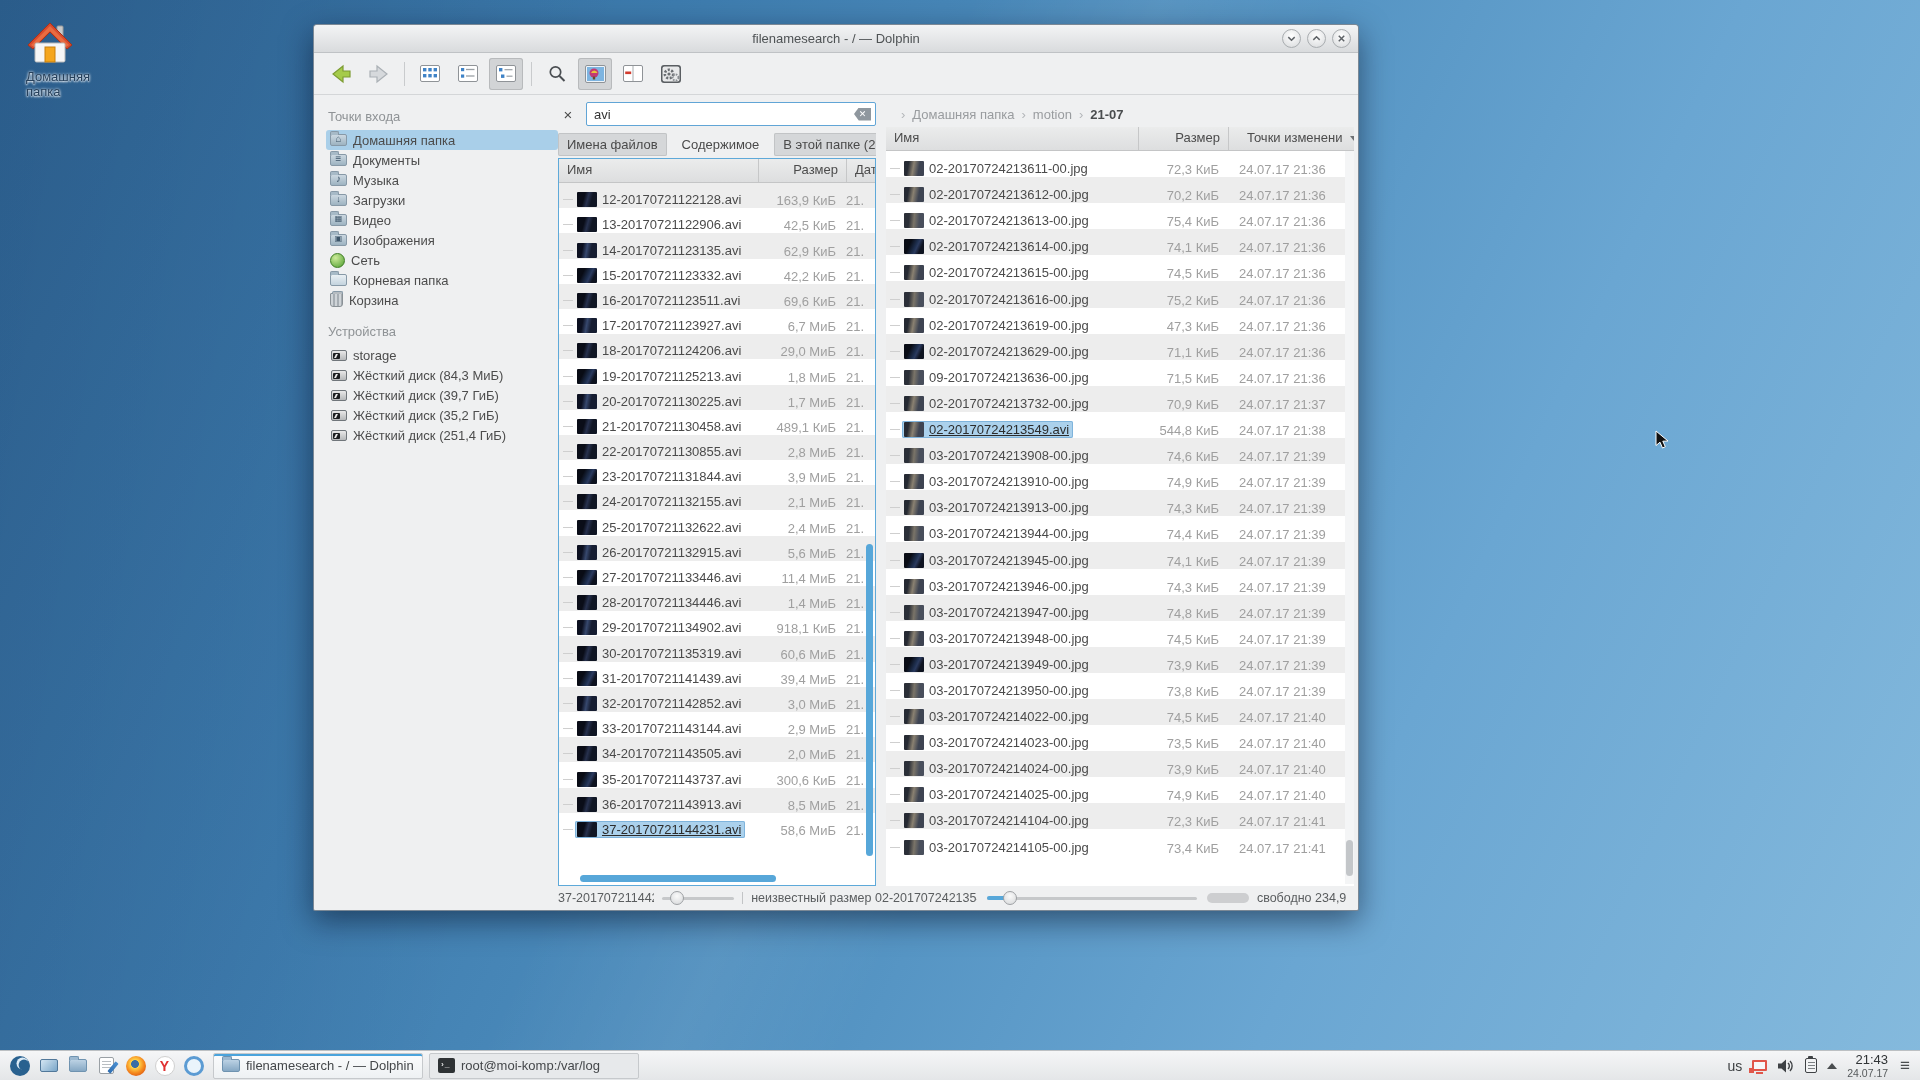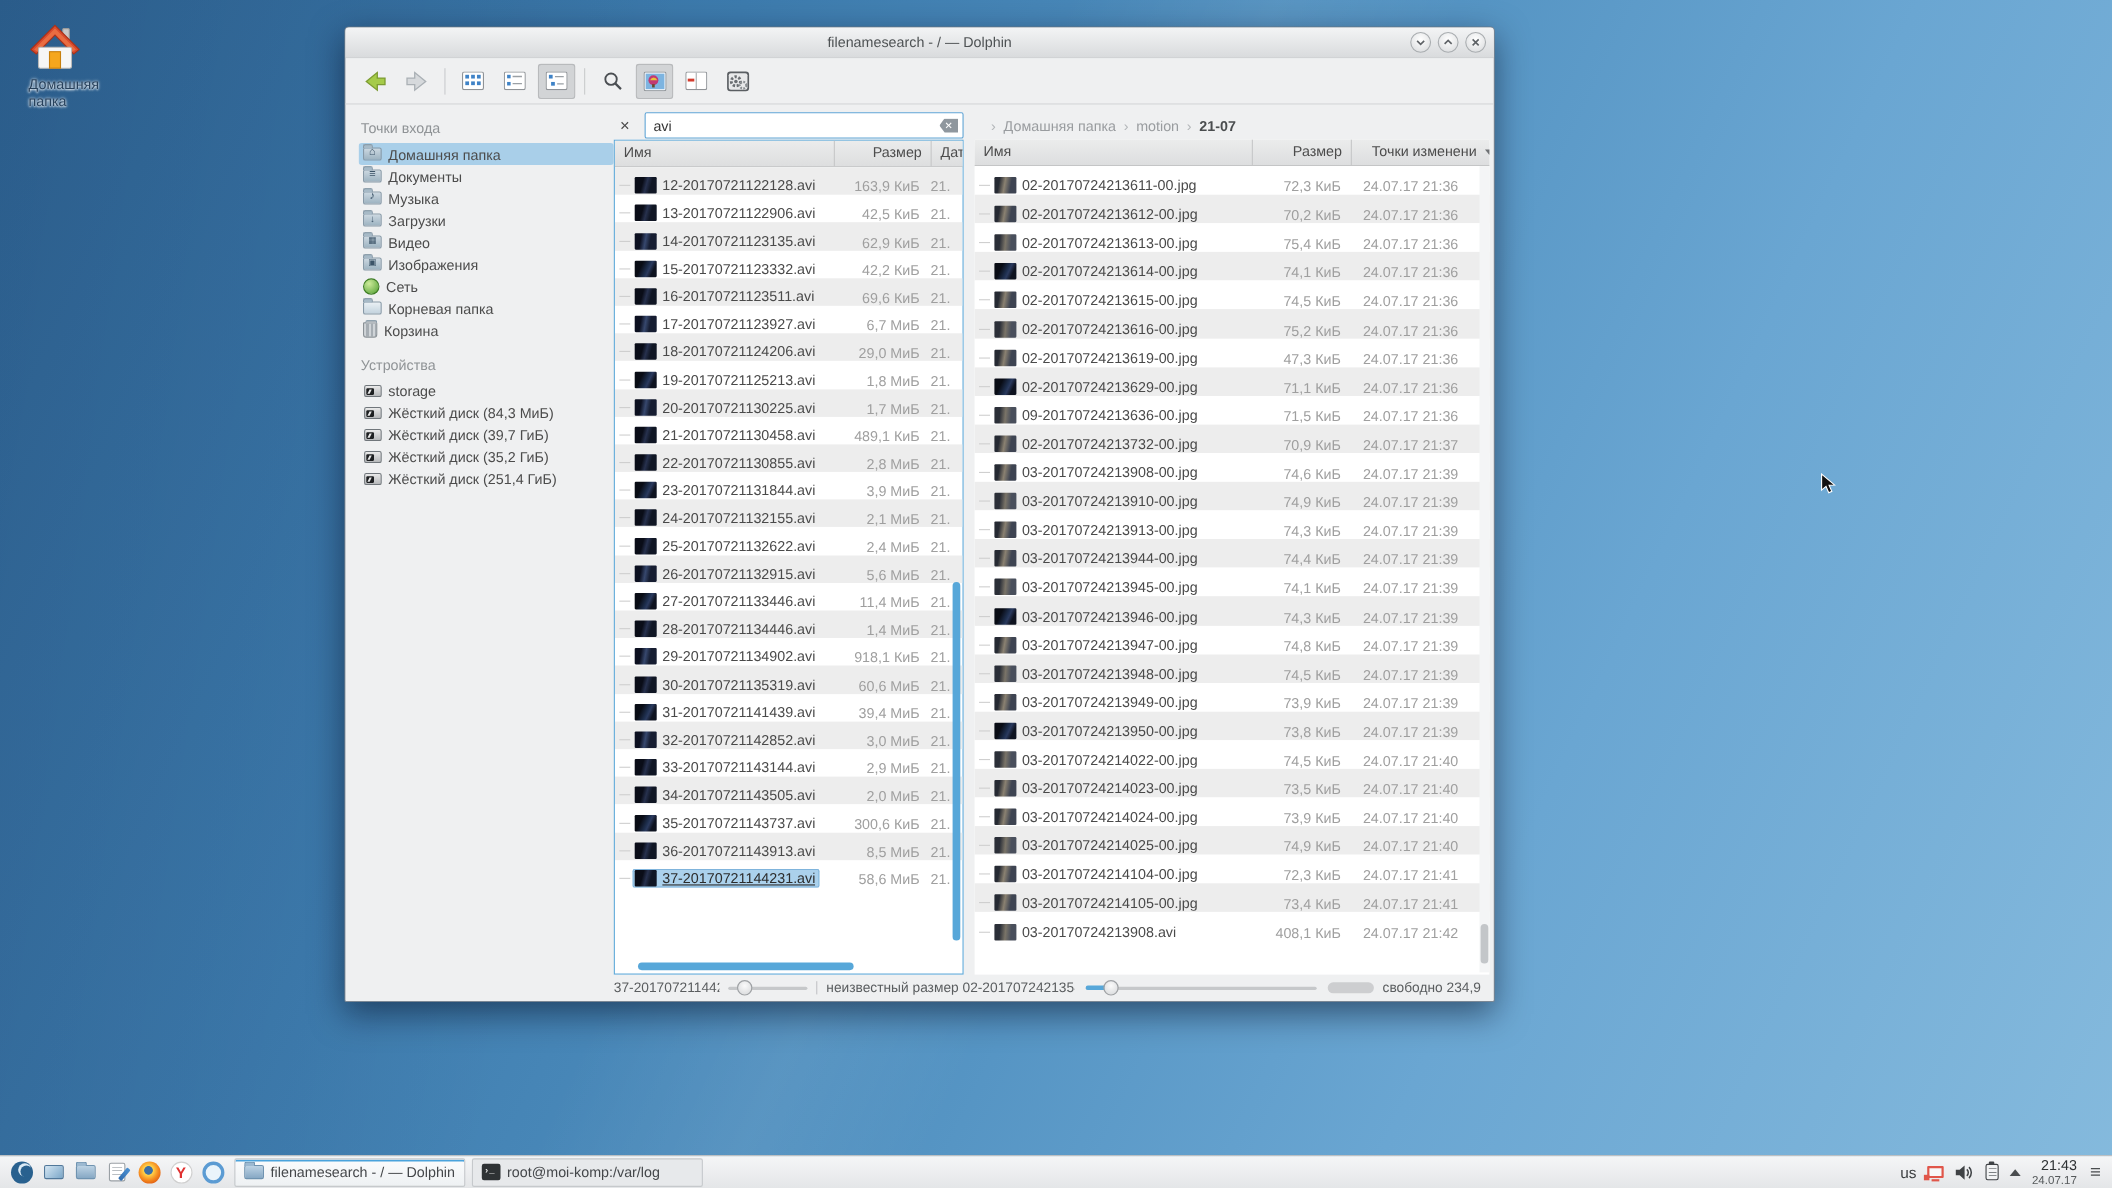--- a/index.html
+++ b/index.html
@@ -412,20 +412,28 @@
     </div>
 
     <div class="middle">
       <div class="searchrow">
         <div class="close-search">×</div>
         <div class="searchbox">
           <input type="text" value="avi" style="">
           <span class="clear-icon">✕</span>
         </div>
       </div>
+      <div class="tabsrow">
+
+          <div class="ftab pressed">Имена файлов</div>
+
+          <div class="ftab">Содержимое</div>
+
+          <div class="ftab pressed">В этой папке (2</div>
+        </div>
       <div class="listbox focused left-list">
         <div class="cols">
           <div class="col c1">Имя</div>
           <div class="col c2">Размер</div>
           <div class="col c3">Дат</div>
         </div>
         <div class="rows">
 
             <div class="frow">
               <span class="ncell">
@@ -885,20 +893,31 @@
                 <span class="dash"></span>
                 <span class="selwrap">
                   <span class="thumb photo"></span>
                   <span class="fname">02-20170724213732-00.jpg</span>
                 </span>
               </span>
               <span class="fsize">70,9 КиБ</span>
               <span class="fdate">24.07.17 21:37</span>
             </div>
 
+            <div class="frow selected">
+              <span class="ncell">
+                <span class="dash"></span>
+                <span class="selwrap">
+                  <span class="thumb photo"></span>
+                  <span class="fname">02-20170724213549.avi</span>
+                </span>
+              </span>
+              <span class="fsize">544,8 КиБ</span>
+              <span class="fdate">24.07.17 21:38</span>
+            </div>
 
             <div class="frow">
               <span class="ncell">
                 <span class="dash"></span>
                 <span class="selwrap">
                   <span class="thumb photo"></span>
                   <span class="fname">03-20170724213908-00.jpg</span>
                 </span>
               </span>
               <span class="fsize">74,6 КиБ</span>
@@ -1078,31 +1097,20 @@
                 <span class="dash"></span>
                 <span class="selwrap">
                   <span class="thumb photo"></span>
                   <span class="fname">03-20170724214105-00.jpg</span>
                 </span>
               </span>
               <span class="fsize">73,4 КиБ</span>
               <span class="fdate">24.07.17 21:41</span>
             </div>
 
-            <div class="frow">
-              <span class="ncell">
-                <span class="dash"></span>
-                <span class="selwrap">
-                  <span class="thumb photo"></span>
-                  <span class="fname">03-20170724213908.avi</span>
-                </span>
-              </span>
-              <span class="fsize">408,1 КиБ</span>
-              <span class="fdate">24.07.17 21:42</span>
-            </div>
           </div>
         <div class="vtrack-right">
           <div class="vthumb-grey"></div>
         </div>
       </div>
     </div>
   </div>
 
   <div class="statusbar">
     <div class="sb-spacer"></div>

